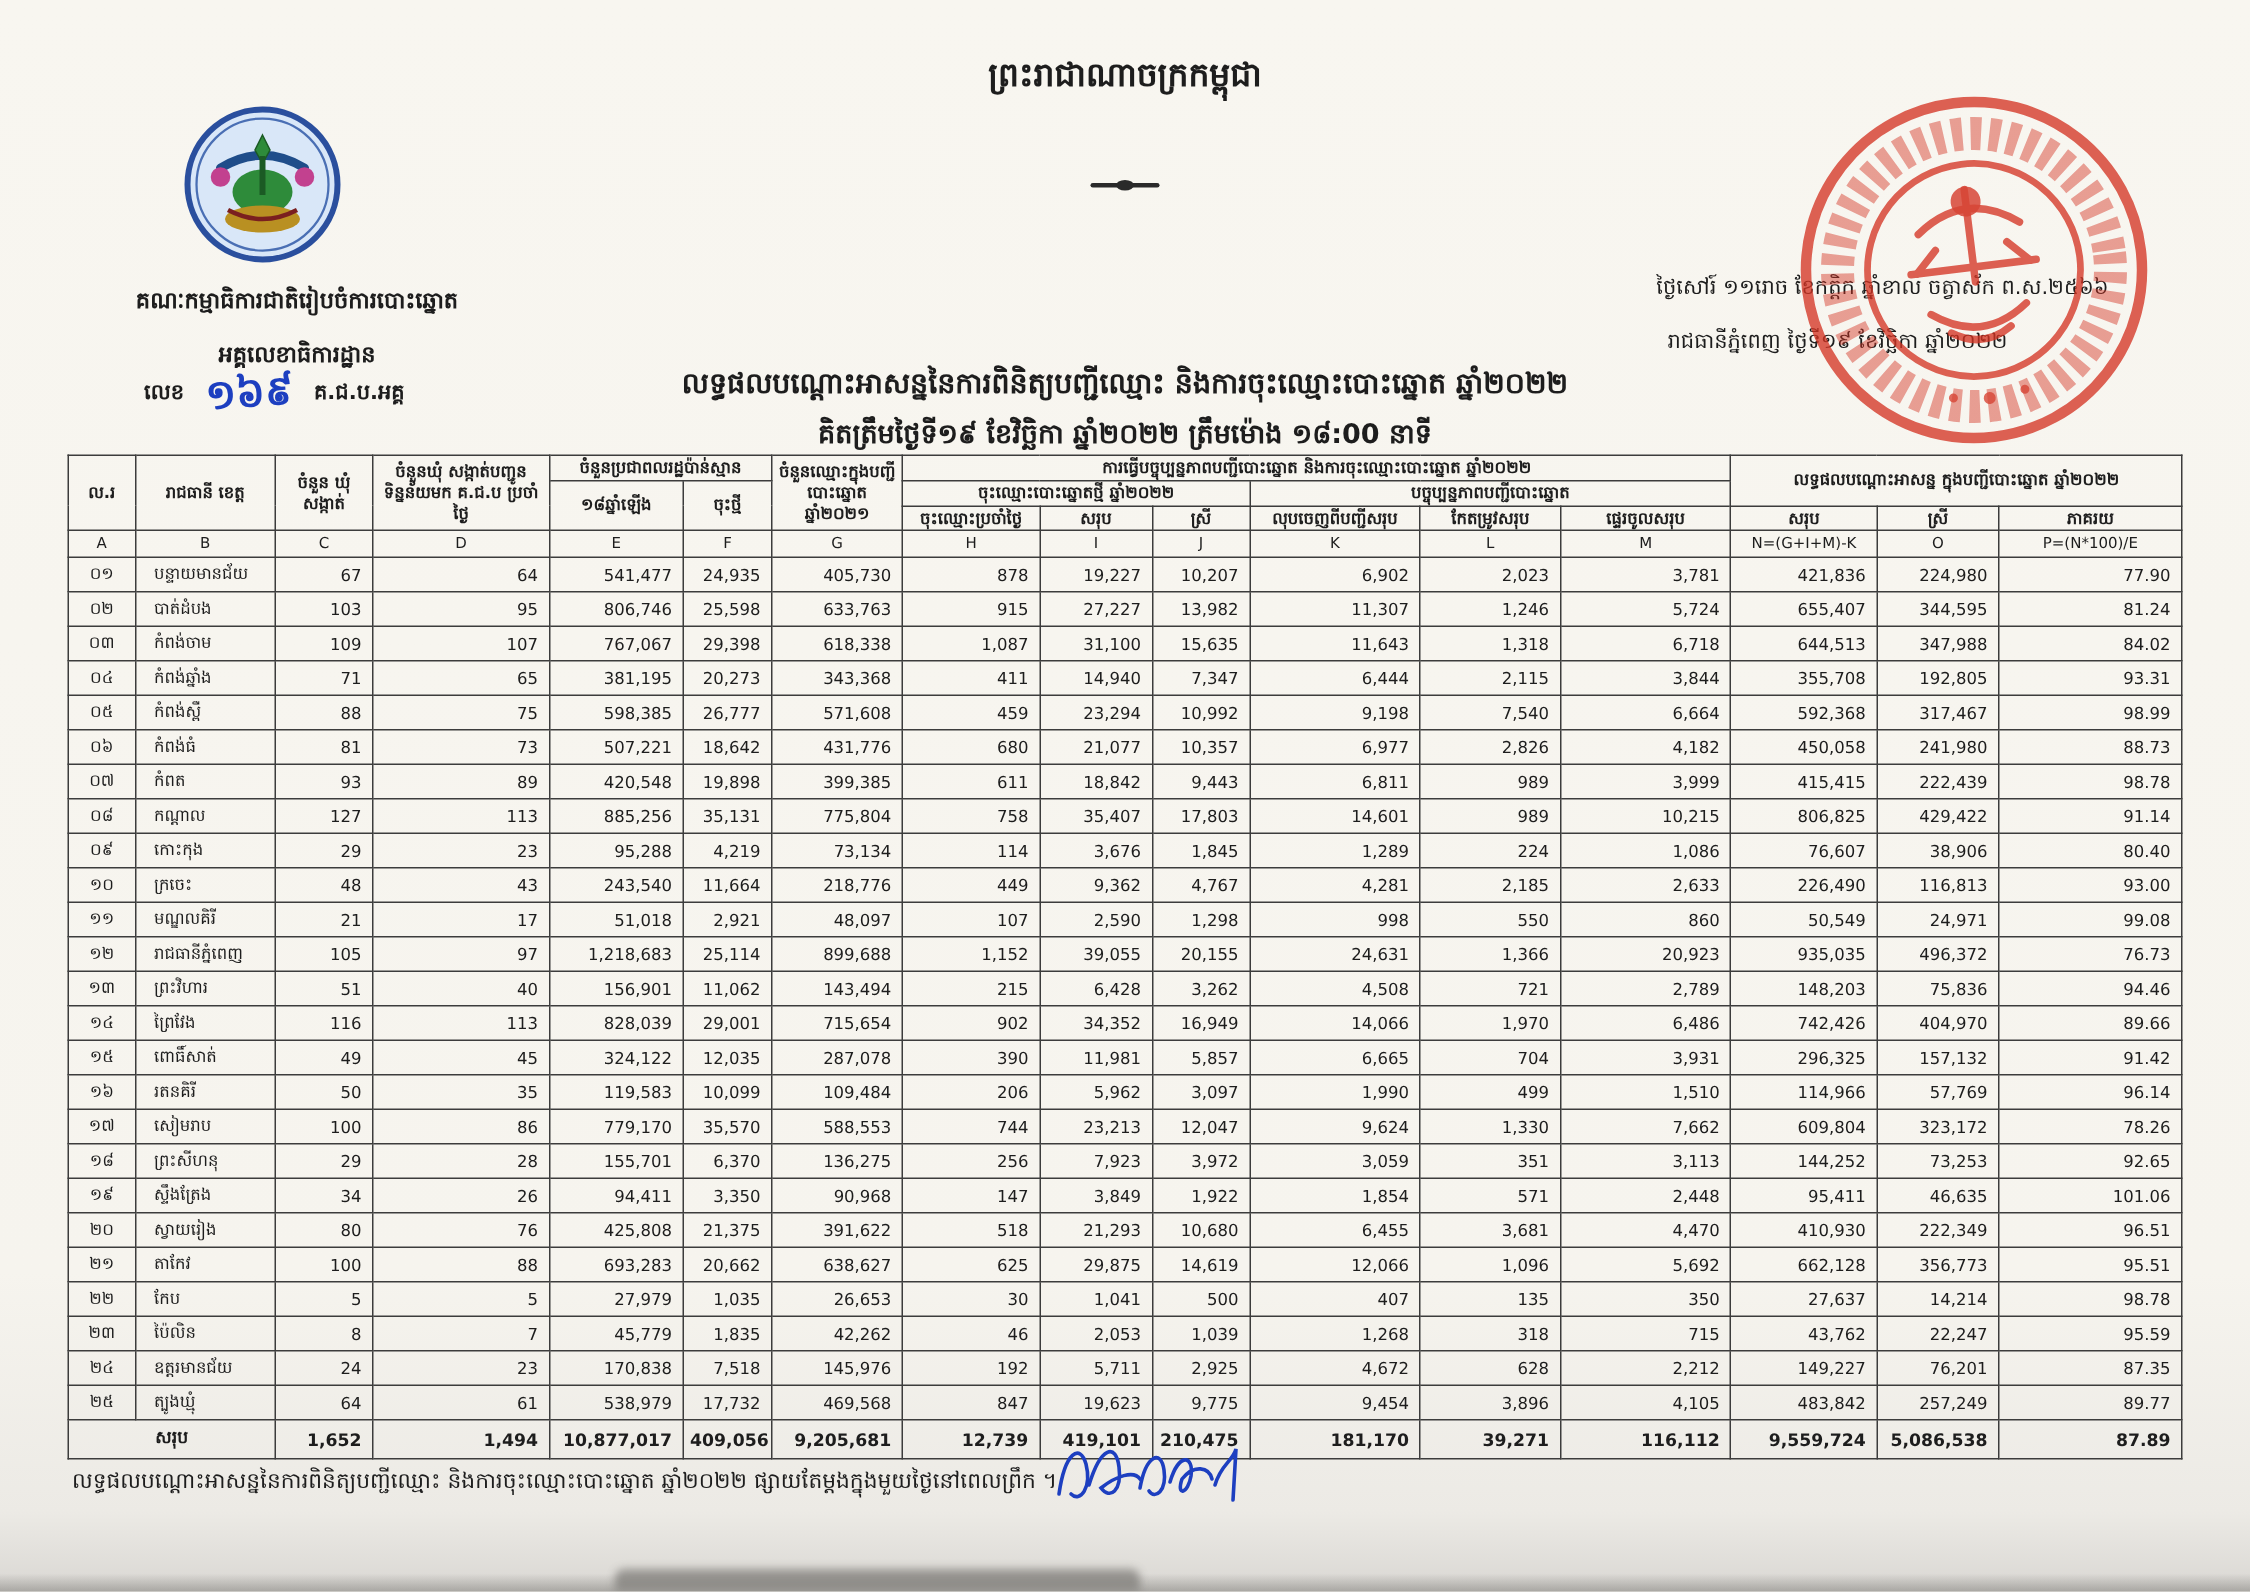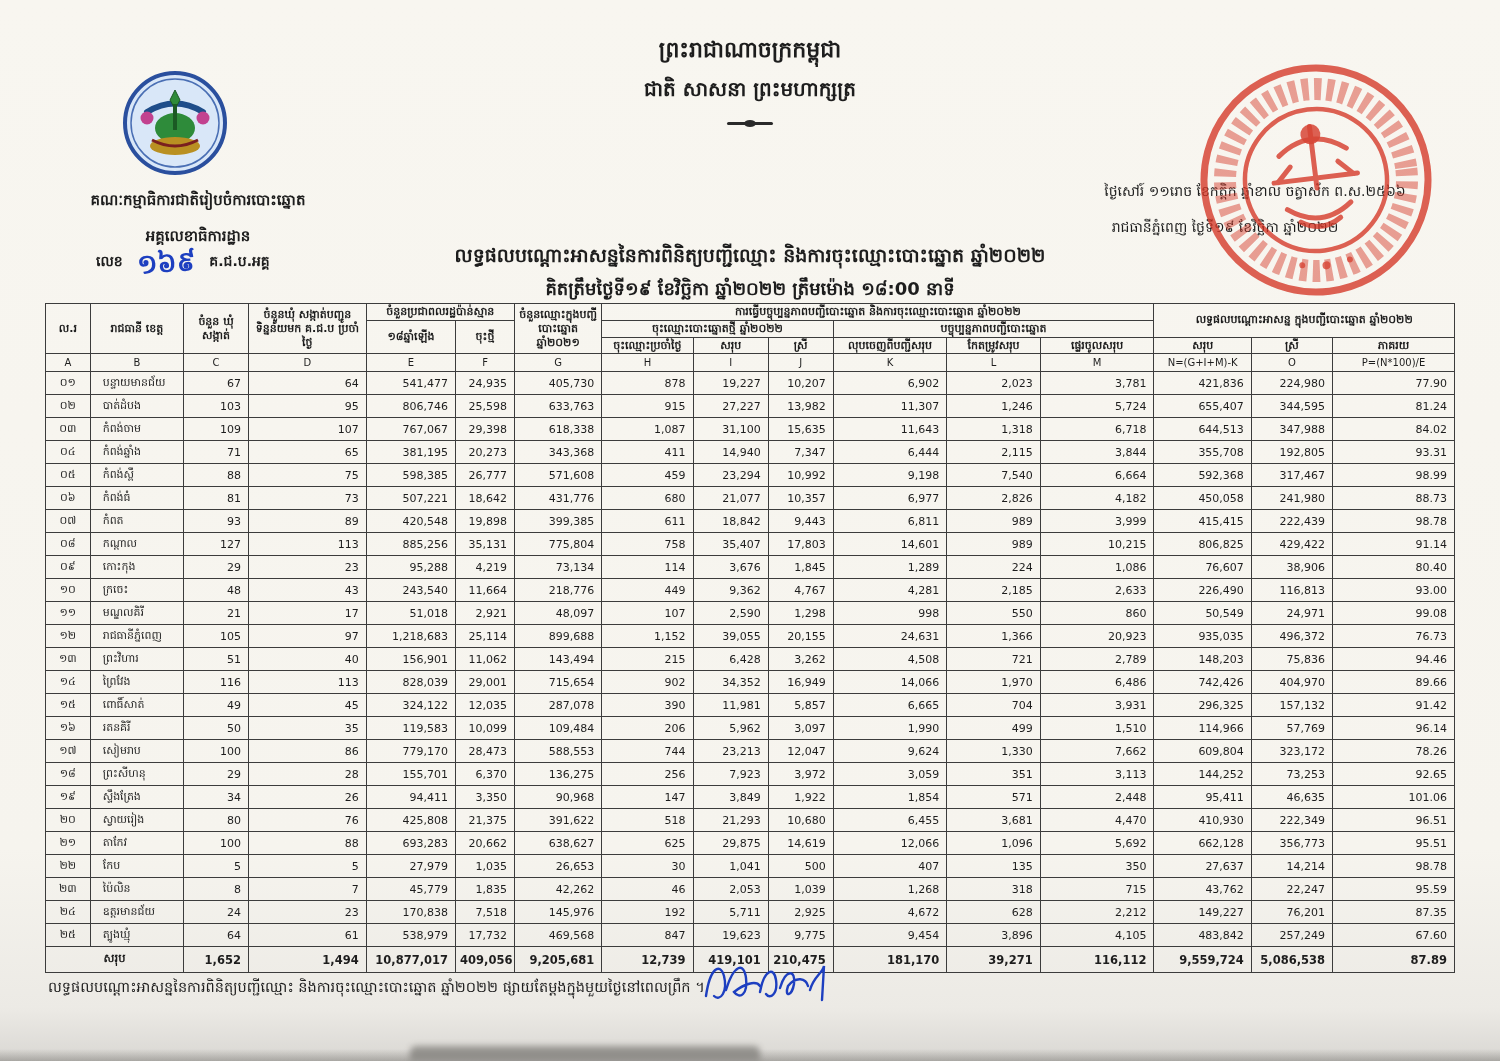--- a/index.html
+++ b/index.html
@@ -44,21 +44,20 @@
 
   .scan-band{position:absolute;left:0;bottom:0;width:100%;height:12px;background:linear-gradient(180deg,rgba(120,118,114,0) 0%,rgba(110,108,104,.45) 100%);}
   .scan-smudge{position:absolute;left:410px;bottom:0;width:350px;height:15px;background:#7f7d79;filter:blur(3px);opacity:.75;border-radius:6px 6px 0 0;}
 </style>
 </head>
 <body>
 
 <div class="page">
 
   <div class="kingdom-line1">ព្រះរាជាណាចក្រកម្ពុជា</div>
-  <div class="kingdom-line2">ជាតិ សាសនា ព្រះមហាក្សត្រ</div>
   <div class="motto-divider"></div>
 
   <div class="nec-logo">
     <svg viewBox="0 0 106 106" width="106" height="106">
       <circle cx="53" cy="53" r="50" fill="#d9e7f8" stroke="#2a4f9e" stroke-width="4"></circle>
       <circle cx="53" cy="53" r="44" fill="none" stroke="#4a6fb4" stroke-width="1.5"></circle>
       <path d="M25 42 q28 -17 56 0" stroke="#1f4d8a" stroke-width="6" fill="none" stroke-linecap="round"></path>
       <path d="M53 20 l5 10 -5 9 -5 -9 z" fill="#2e8b3a" stroke="#1b5a24" stroke-width="1"></path>
       <ellipse cx="53" cy="58" rx="20" ry="15" fill="#2e8b3a"></ellipse>
       <path d="M53 34 v26" stroke="#1b5a24" stroke-width="4"></path>
@@ -460,21 +459,21 @@
             <td class="c-num">114,966</td>
             <td class="c-num">57,769</td>
             <td class="c-num">96.14</td>
           </tr>
           <tr>
             <td class="c-no">១៧</td>
             <td class="c-name">សៀមរាប</td>
             <td class="c-num">100</td>
             <td class="c-num">86</td>
             <td class="c-num">779,170</td>
-            <td class="c-num">28,473</td>
+            <td class="c-num">35,570</td>
             <td class="c-num">588,553</td>
             <td class="c-num">744</td>
             <td class="c-num">23,213</td>
             <td class="c-num">12,047</td>
             <td class="c-num">9,624</td>
             <td class="c-num">1,330</td>
             <td class="c-num">7,662</td>
             <td class="c-num">609,804</td>
             <td class="c-num">323,172</td>
             <td class="c-num">78.26</td>
@@ -614,21 +613,21 @@
             <td class="c-num">17,732</td>
             <td class="c-num">469,568</td>
             <td class="c-num">847</td>
             <td class="c-num">19,623</td>
             <td class="c-num">9,775</td>
             <td class="c-num">9,454</td>
             <td class="c-num">3,896</td>
             <td class="c-num">4,105</td>
             <td class="c-num">483,842</td>
             <td class="c-num">257,249</td>
-            <td class="c-num">67.60</td>
+            <td class="c-num">89.77</td>
           </tr>
           <tr class="total-row">
             <th colspan="2">សរុប</th>
             <td class="c-num">1,652</td>
             <td class="c-num">1,494</td>
             <td class="c-num">10,877,017</td>
             <td class="c-num">409,056</td>
             <td class="c-num">9,205,681</td>
             <td class="c-num">12,739</td>
             <td class="c-num">419,101</td>

